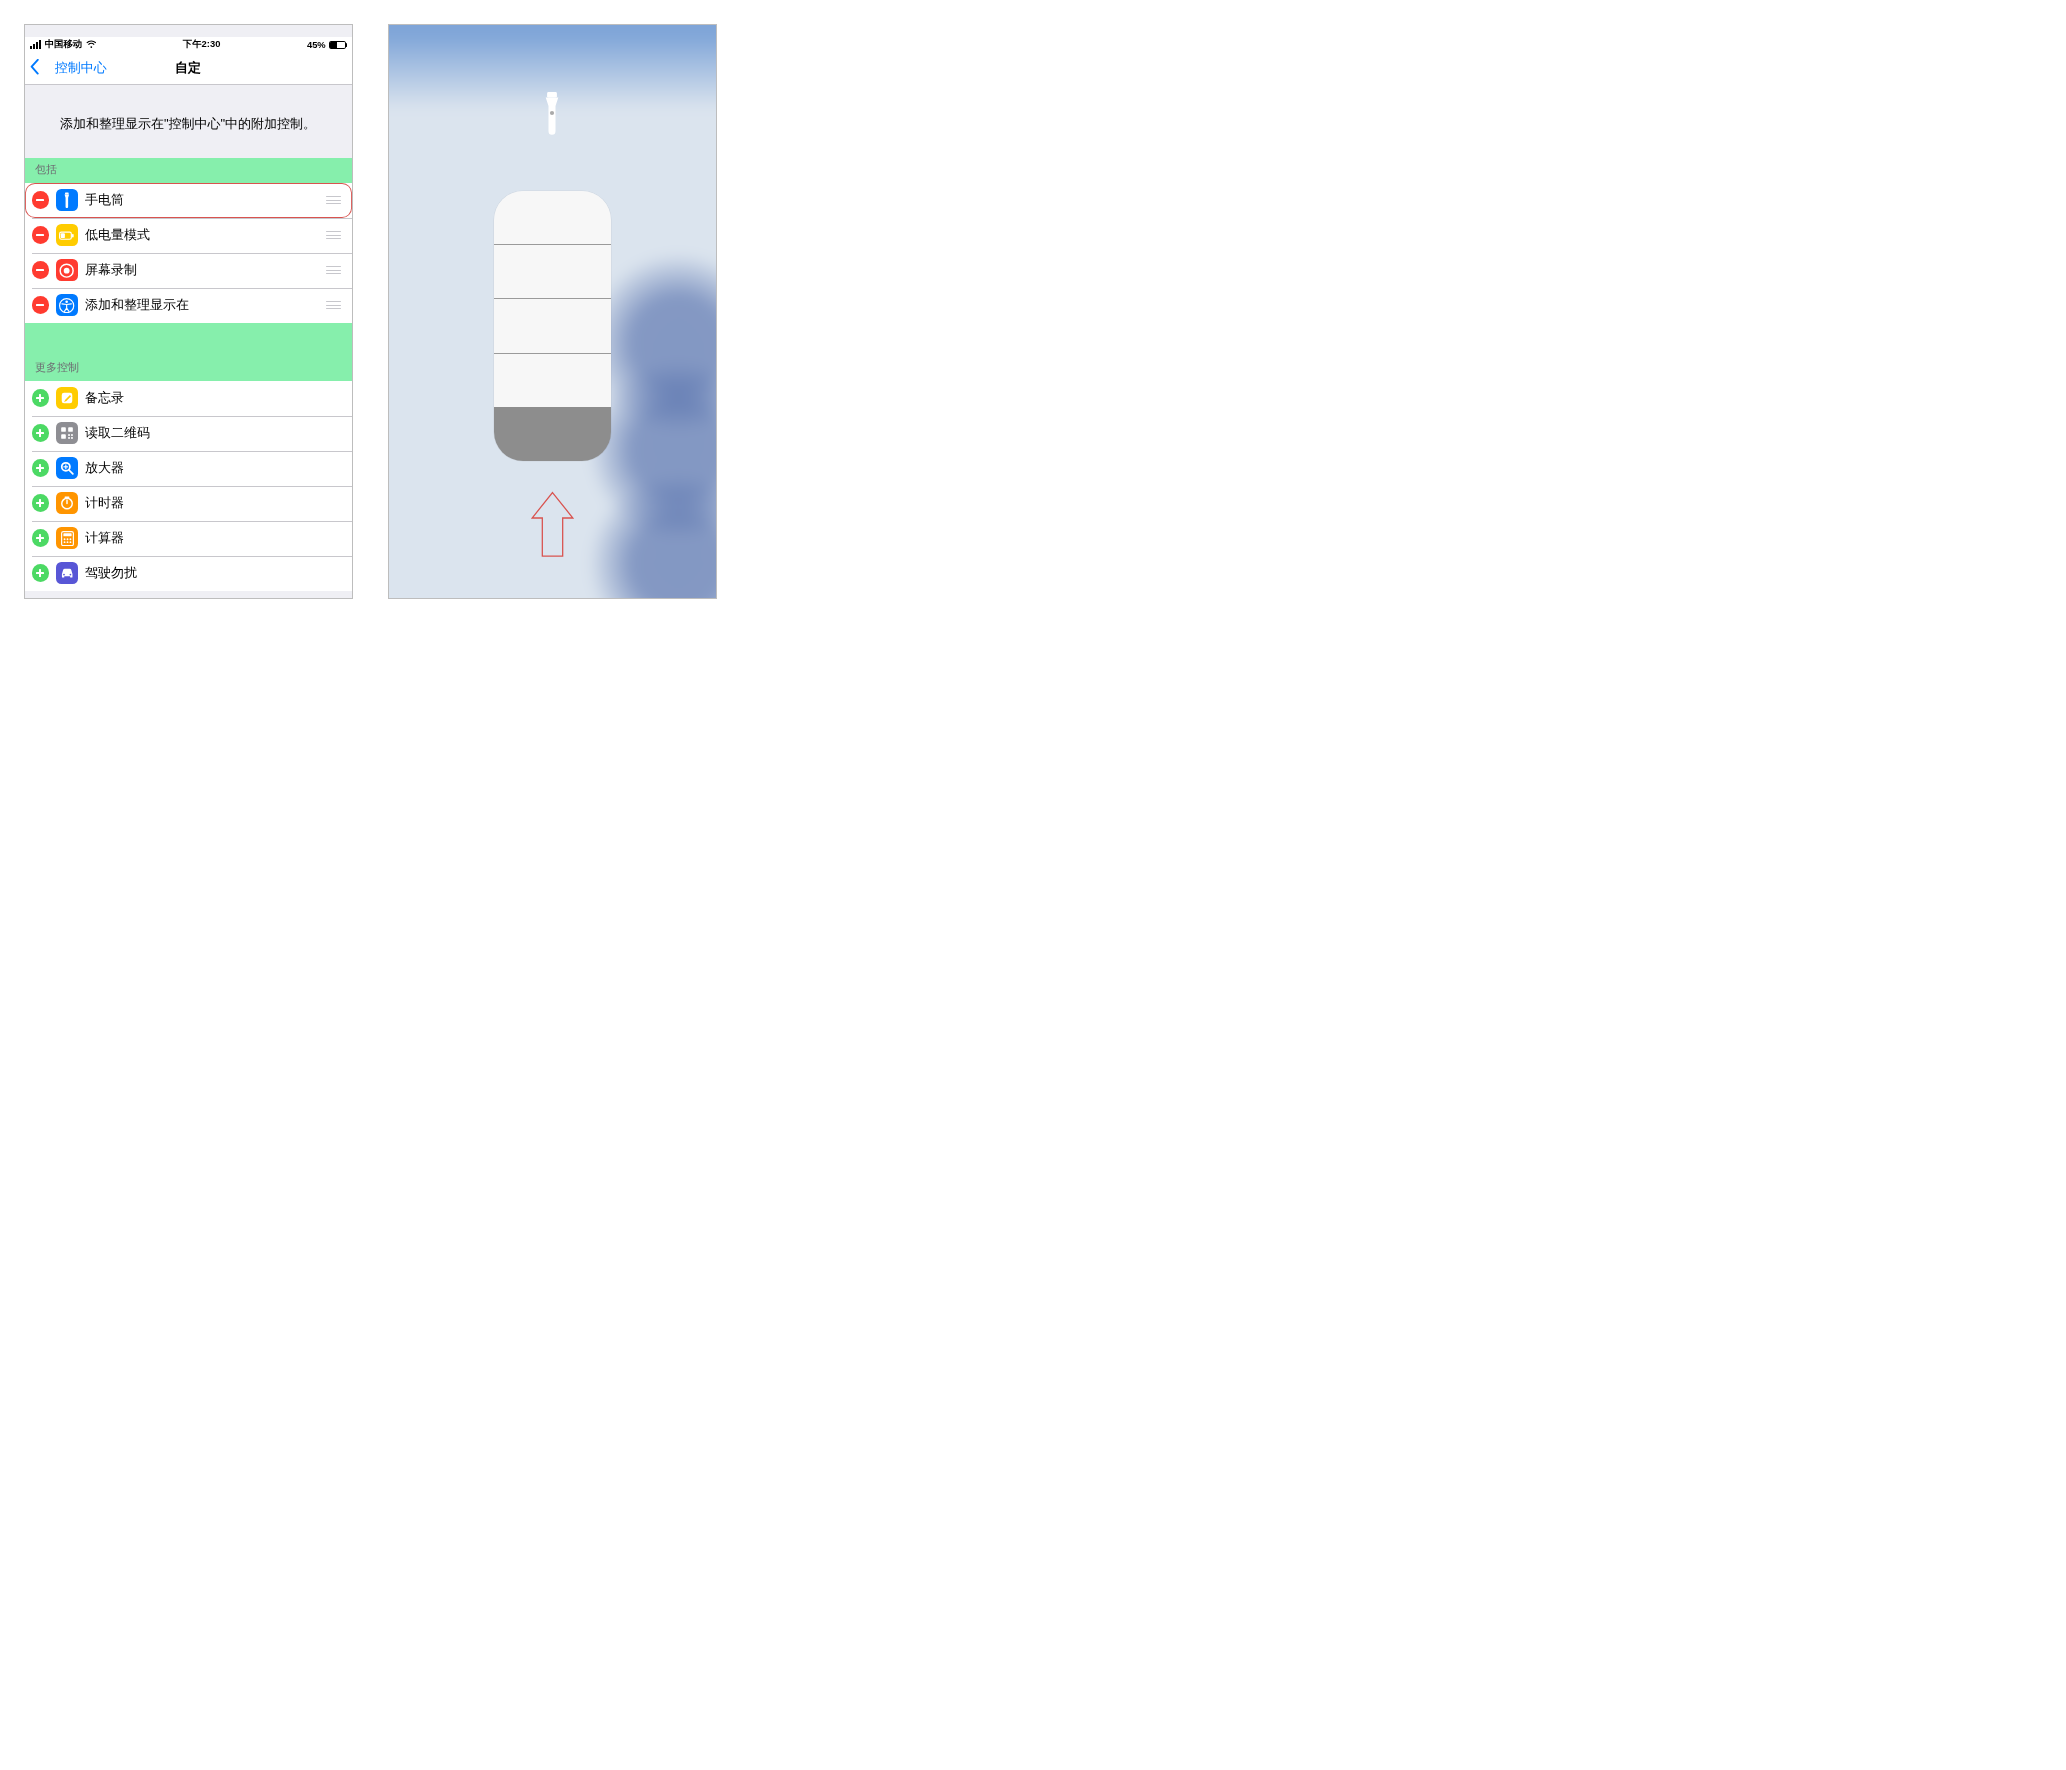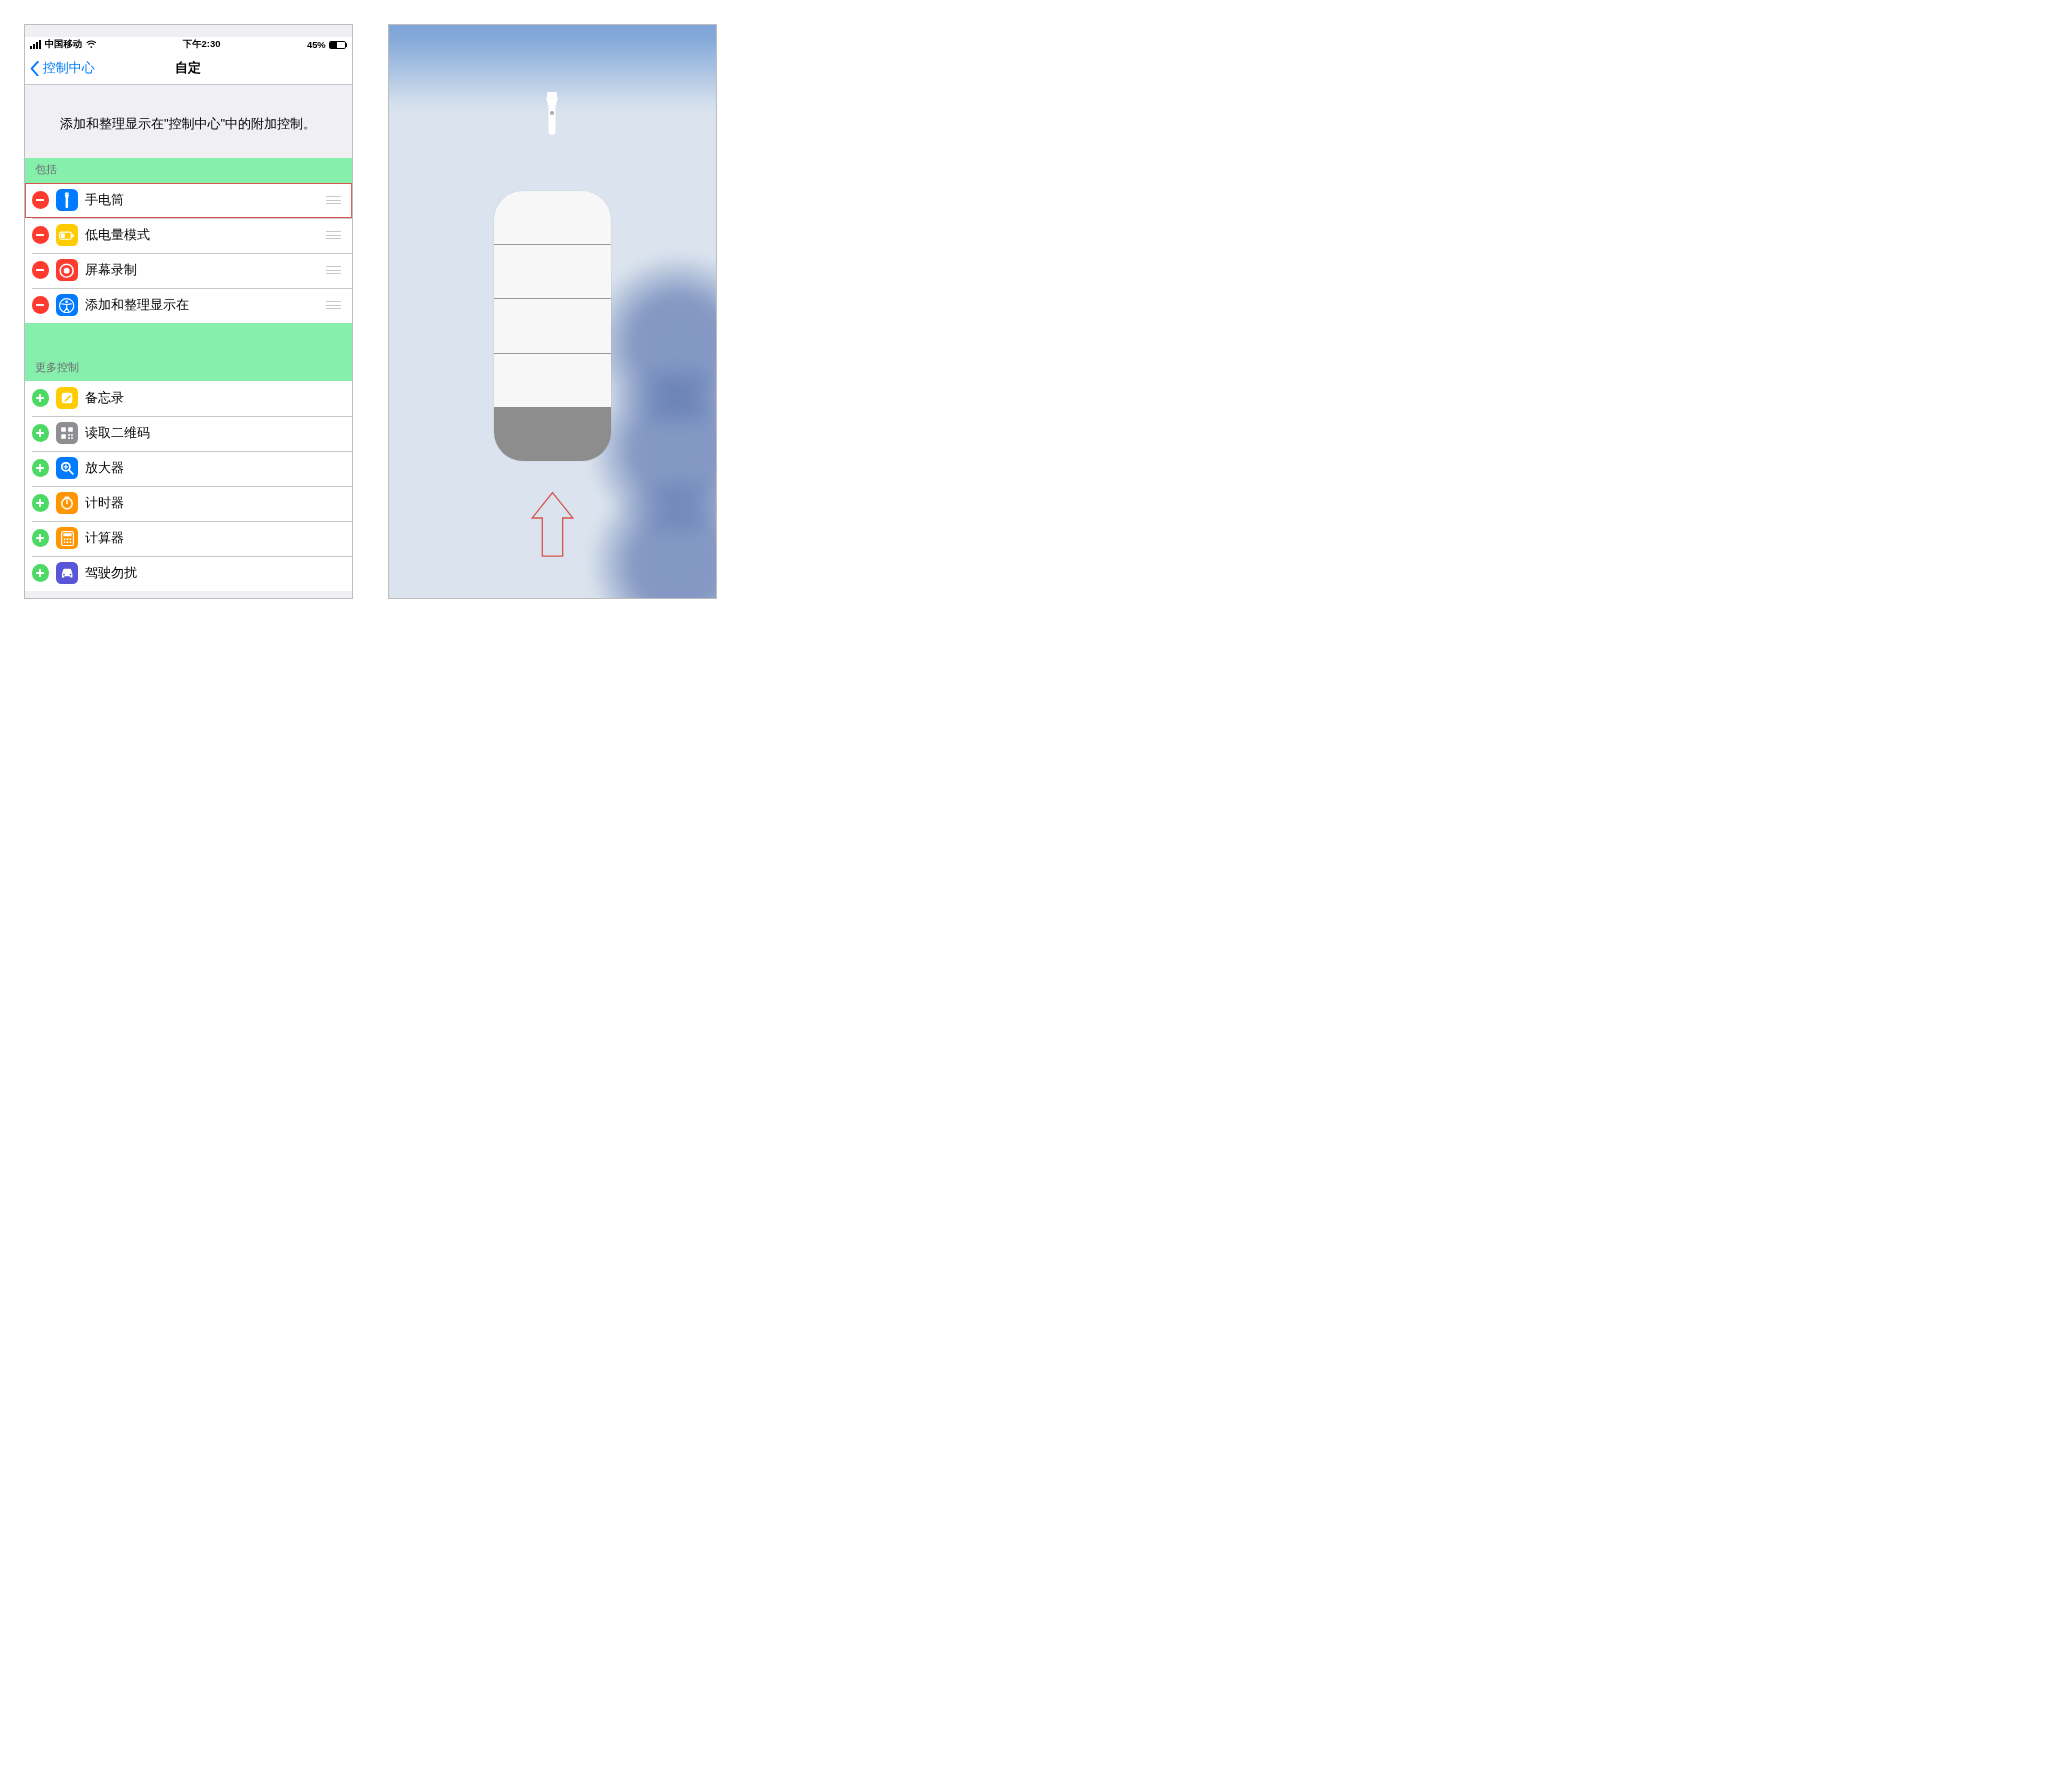--- a/index.html
+++ b/index.html
@@ -52,22 +52,22 @@
   .battery-fill { height:100%; background:#000; border-radius:0.6px 0 0 0.6px; }
 
   .nav-bar {
     height: 32px;
     background:#fff;
     display:flex; align-items:center;
     position:relative;
     border-bottom:0.3px solid #c8c7cc;
   }
   .nav-back {
-    display:flex; align-items:center; color:#007aff;
-    font-size:13px; padding:0 2.3px 0 5.9px; gap:3px; cursor:pointer;
+    display:flex; align-items:flex-start; color:#007aff;
+    font-size:13px; padding:0 2.3px 0 5.9px; gap:15px; cursor:pointer;
   }
   .nav-back svg{ width:9.4px; height:15.3px; }
   .nav-title {
     position:absolute; left:0; right:0; text-align:center;
     font-size:13px; font-weight:600; pointer-events:none;
   }
 
   .content { flex:1; overflow:auto; }
   .intro {
     padding: 29px 17.6px 25px;
@@ -83,20 +83,21 @@
     color:#6d6d72;
     background:#86efac;
   }
   .row-group { background:#fff; }
   .row {
     display:flex; align-items:center;
     min-height:35px;
     padding:0 10.6px 0 7px;
     position:relative;
     gap:7px;
+    border-radius:10px;
   }
   .row + .row::before {
     content:""; position:absolute; top:0; left:7px; right:0;
     height:0.3px; background:#c8c7cc;
   }
   .row-group.highlight-first .row:first-child {
     box-shadow: inset 0 0 0 0.9px #d9534f;
   }
   .circle-btn {
     width:17.6px; height:17.6px; border-radius:50%;

